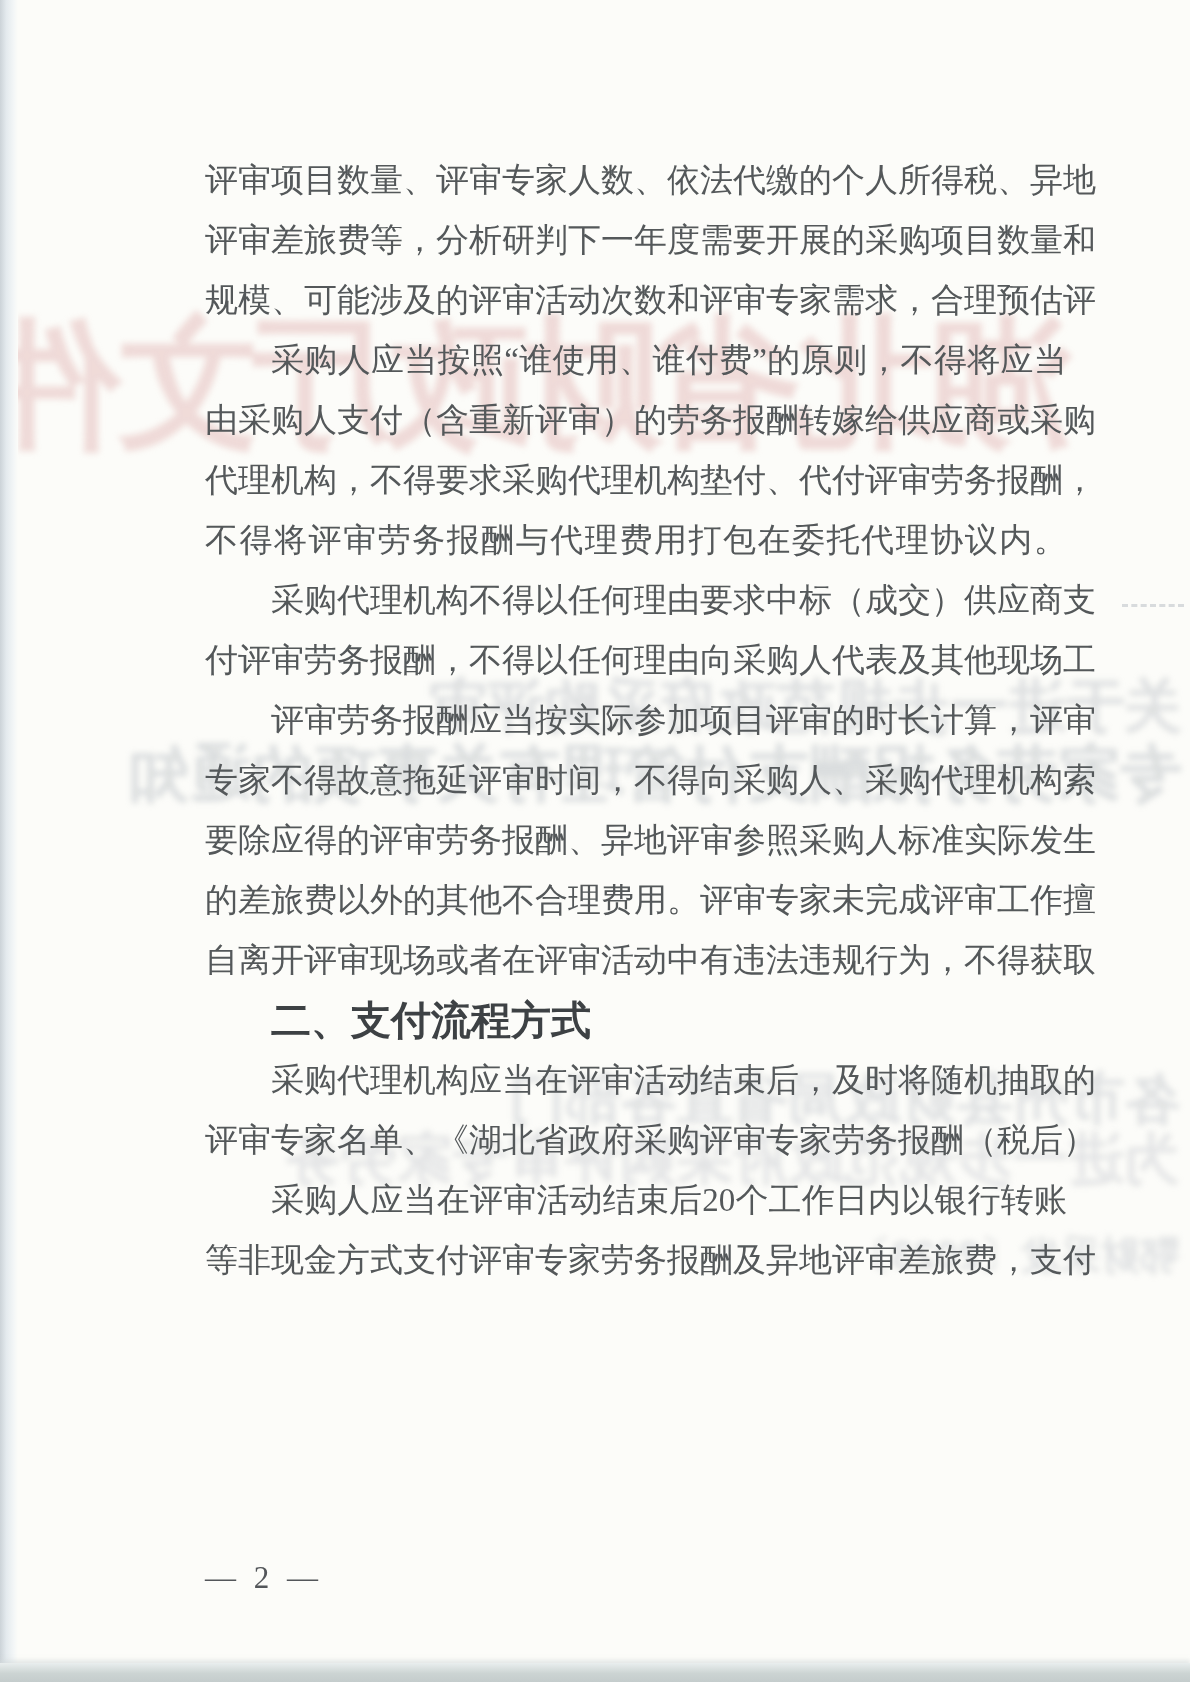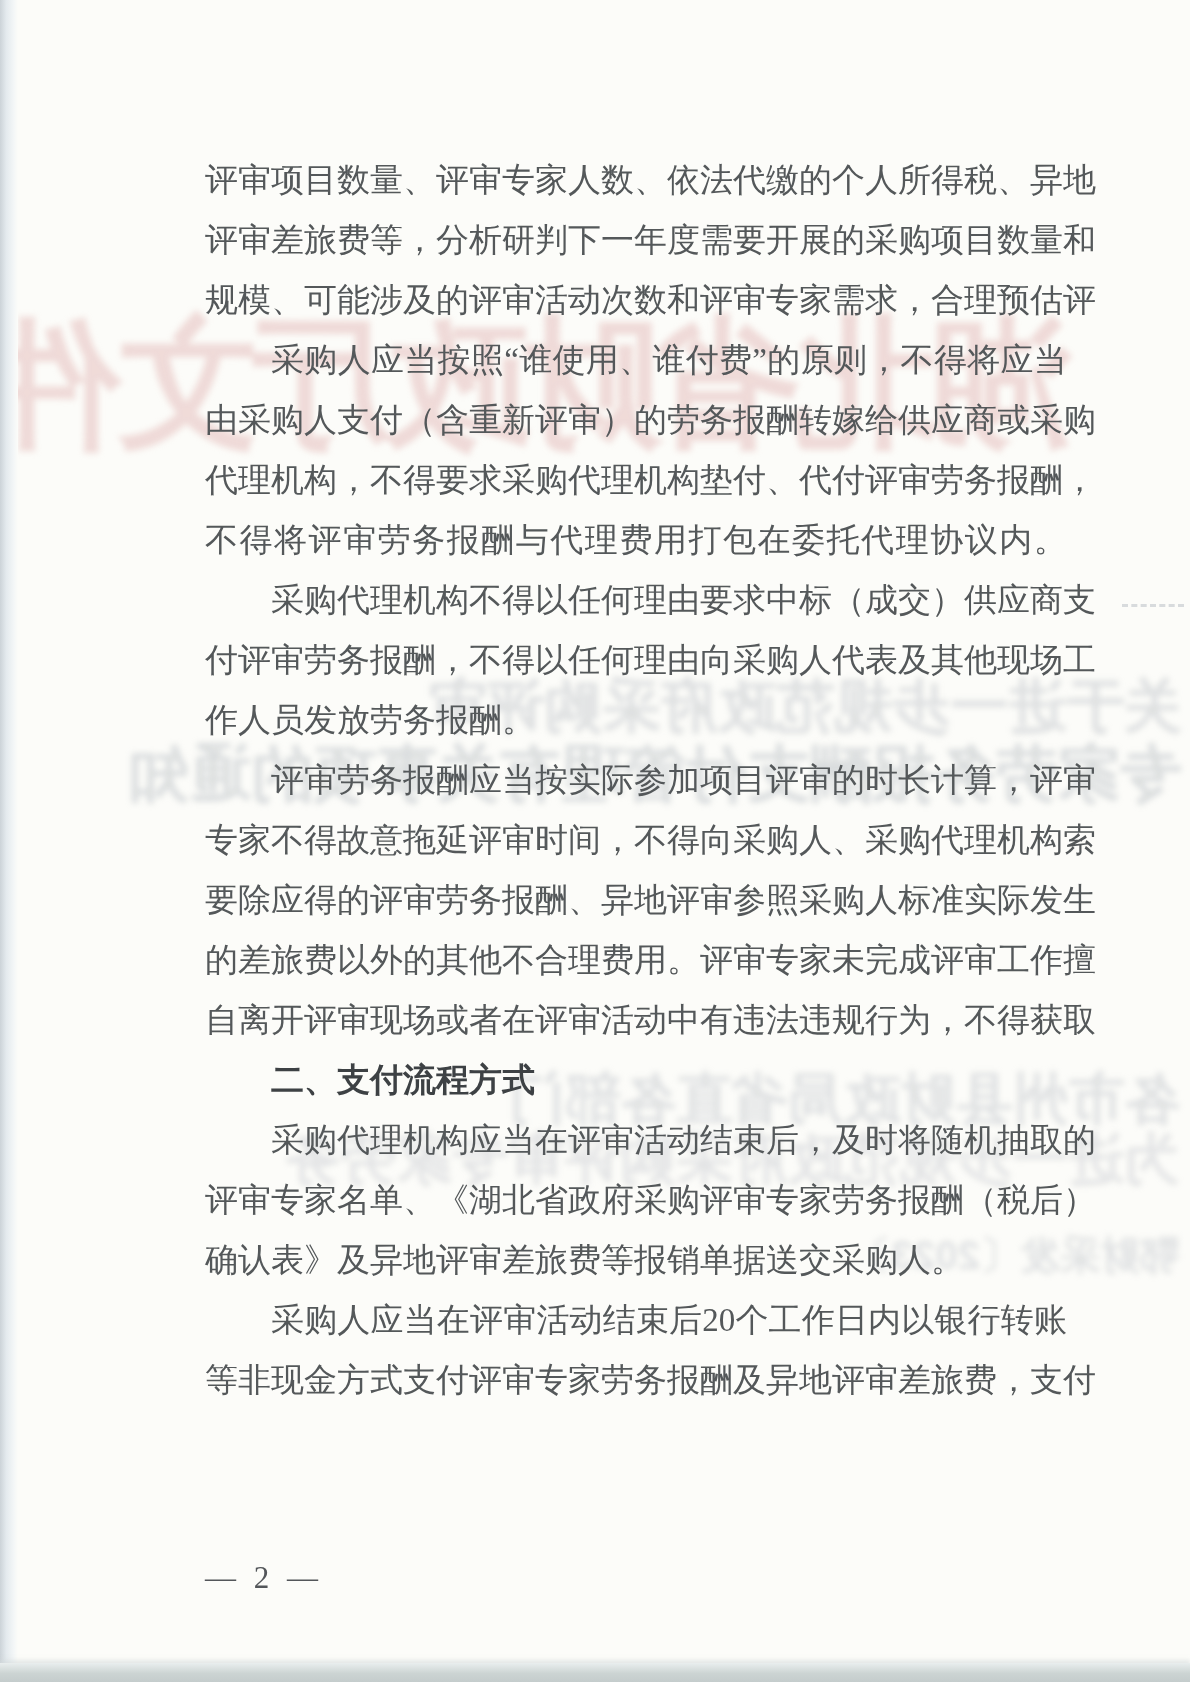--- a/index.html
+++ b/index.html
@@ -57,21 +57,21 @@
     height:60px;line-height:60px;font-size:33px;
     white-space:pre;
   }
   .line.just{
     display:flex;justify-content:space-between;align-items:center;
     white-space:normal;
   }
   .line.indent{padding-left:66px;}
   .line.bold{
     font-family:"Liberation Sans","DejaVu Sans",sans-serif;
-    font-weight:bold;color:#3d4144;font-size:33px;
+    font-weight:bold;color:#3d4144;font-size:40px;
   }
   .footer{
     position:absolute;left:205px;top:1556px;height:44px;line-height:44px;
     font-size:31px;color:#53565a;letter-spacing:5px;
     font-family:"Liberation Serif","DejaVu Serif",serif;
   }
 </style>
 </head>
 <body>
 
@@ -334,21 +334,20 @@
         <span>人</span>
         <span>代</span>
         <span>表</span>
         <span>及</span>
         <span>其</span>
         <span>他</span>
         <span>现</span>
         <span>场</span>
         <span>工</span>
       </div>
-      <div class="line">作人员发放劳务报酬。</div>
       <div class="line just indent">
         <span>评</span>
         <span>审</span>
         <span>劳</span>
         <span>务</span>
         <span>报</span>
         <span>酬</span>
         <span>应</span>
         <span>当</span>
         <span>按</span>
@@ -535,21 +534,20 @@
         <span>家</span>
         <span>劳</span>
         <span>务</span>
         <span>报</span>
         <span>酬</span>
         <span>（</span>
         <span>税</span>
         <span>后</span>
         <span>）</span>
       </div>
-      <div class="line">确认表》及异地评审差旅费等报销单据送交采购人。</div>
       <div class="line just indent">
         <span>采</span>
         <span>购</span>
         <span>人</span>
         <span>应</span>
         <span>当</span>
         <span>在</span>
         <span>评</span>
         <span>审</span>
         <span>活</span>

